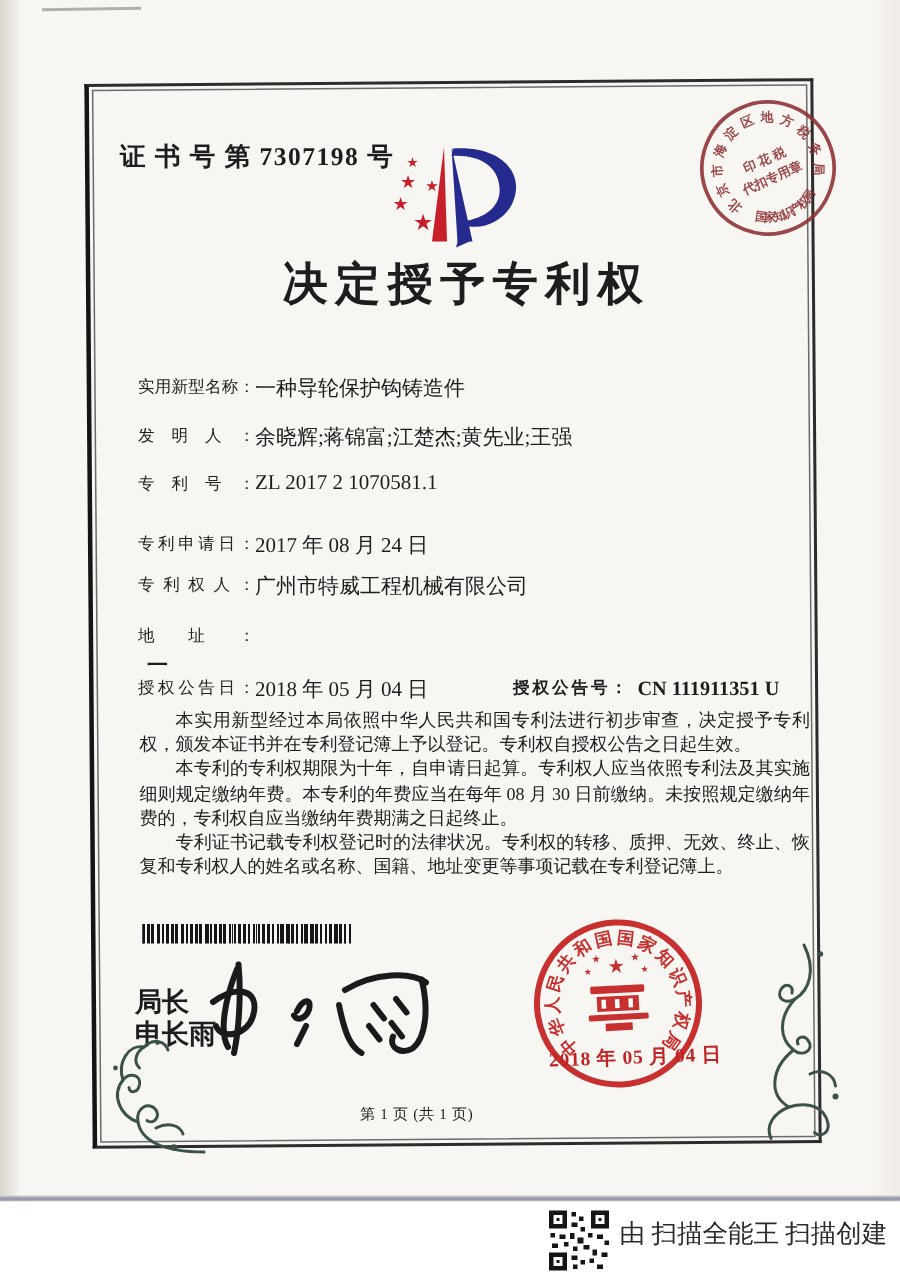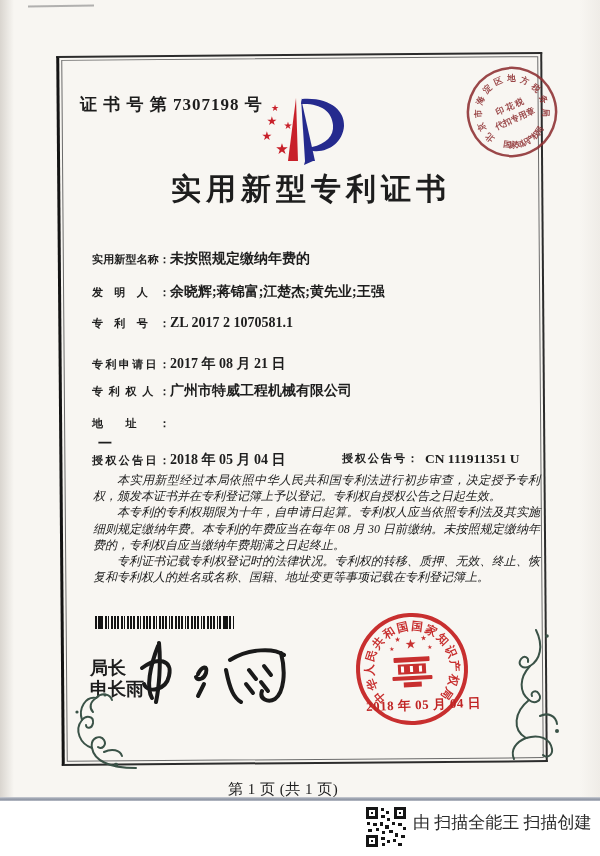--- a/index.html
+++ b/index.html
@@ -10,40 +10,40 @@
   
   .artifact{left:28px;top:5px;width:66px;height:2px;background:#8a8a8a;opacity:.65;transform:rotate(-1deg);}
   
   .frame{left:59px;top:54px;width:486px;height:710px;border:2.5px solid #2c2c2c;border-left:3px solid #141414;
     transform:rotate(-0.45deg);box-sizing:border-box;}
   .frame::before{content:"";position:absolute;inset:2px;border:1px solid #6b6b6b;}
   .certno{left:80px;top:93px;font-size:17px;font-weight:bold;letter-spacing:1px;white-space:nowrap;}
   .logo{left:248px;top:84px;}
   .taxseal{left:457px;top:57px;opacity:.88;}
   .title{left:68px;top:169px;width:486px;text-align:center;font-size:30px;font-weight:bold;letter-spacing:5px;white-space:nowrap;}
-  .row{left:92px;display:flex;align-items:center;font-weight:bold;white-space:nowrap;}
+  .row{left:92px;display:flex;align-items:flex-start;font-weight:normal;white-space:nowrap;}
   .row .lbl{width:78px;flex:none;font-size:11px;text-align:justify;text-align-last:justify;text-justify:inter-character;}
   .row .val{font-size:14px;}
   .r1{top:250px}.r2{top:283px}.r3{top:315px}.r4{top:355px}.r5{top:382px}.r6{top:416px}.r7{top:451px}
   .addr2{left:98px;top:435px;font-size:14px;font-weight:bold;}
   .grant{left:342px;top:451px;display:flex;align-items:flex-start;white-space:nowrap;font-weight:bold;}
   .grant .lbl{font-size:11px;letter-spacing:2px;margin-right:5px;}
   .grant .val{font-size:13.5px;}
   .paras{left:93px;top:472px;width:447px;font-size:12px;line-height:16.2px;text-align:justify;color:#202020;}
-  .paras p{margin:0;text-indent:2em;font-style:italic;}
+  .paras p{margin:0;text-indent:2em;}
   .barcode{left:95px;top:616px;width:140px;height:13px;
     background-image:repeating-linear-gradient(90deg,#141414 0 1.6px,transparent 1.6px 3.2px),
                      repeating-linear-gradient(90deg,#141414 0 .9px,transparent .9px 5.4px);}
   .director{left:90px;top:658px;font-size:18px;font-weight:bold;line-height:21px;}
   .director span{display:block;}
   .sig{left:128px;top:638px;}
   .seal{left:354px;top:611px;}
   .sealdate{left:366px;top:696px;font-size:13px;font-weight:bold;color:#c02525;letter-spacing:.5px;
     transform:rotate(-2deg);white-space:nowrap;}
-  .pageinfo{left:228px;top:736px;font-size:15px;letter-spacing:.5px;margin-top:44px;}
+  .pageinfo{left:240px;top:736px;font-size:10px;letter-spacing:.5px;}
   .ornL{left:56px;top:688px;}
   .ornR{left:502px;top:626px;}
   .pageedge{left:0;top:797px;width:600px;height:4px;
     background:linear-gradient(#cdd0d6 0%,#8c93a2 55%,#b9bdc7 100%);}
   .strip{left:0;top:801px;width:600px;height:55px;background:#ffffff;}
   .qr{left:365px;top:806px;}
   .scantext{left:413px;top:811px;font-size:17px;color:#2b2b2b;white-space:nowrap;}
   svg text{font-family:"Liberation Serif","DejaVu Serif",serif;}
 </style>
 </head>
@@ -94,37 +94,37 @@
           <text transform="rotate(201.33333333333334) translate(0 -33) rotate(180)" text-anchor="middle" dominant-baseline="central" font-size="8" font-weight="bold">家</text>
           <text transform="rotate(190.66666666666666) translate(0 -33) rotate(180)" text-anchor="middle" dominant-baseline="central" font-size="8" font-weight="bold">知</text>
           <text transform="rotate(180) translate(0 -33) rotate(180)" text-anchor="middle" dominant-baseline="central" font-size="8" font-weight="bold">识</text>
           <text transform="rotate(169.33333333333334) translate(0 -33) rotate(180)" text-anchor="middle" dominant-baseline="central" font-size="8" font-weight="bold">产</text>
           <text transform="rotate(158.66666666666666) translate(0 -33) rotate(180)" text-anchor="middle" dominant-baseline="central" font-size="8" font-weight="bold">权</text>
           <text transform="rotate(148) translate(0 -33) rotate(180)" text-anchor="middle" dominant-baseline="central" font-size="8" font-weight="bold">局</text>
         </g>
     </g>
   </svg>
 
-  <div class="abs title">实用新型专利证书</div>
+  <div class="abs title">决定授予专利权</div>
 
   <div class="abs row r1">
     <span class="lbl">实用新型名称：</span>
-    <span class="val">未按照规定缴纳年费的</span>
+    <span class="val">一种导轮保护钩铸造件</span>
   </div>
   <div class="abs row r2">
     <span class="lbl">发明人：</span>
     <span class="val">余晓辉;蒋锦富;江楚杰;黄先业;王强</span>
   </div>
   <div class="abs row r3">
     <span class="lbl">专利号：</span>
     <span class="val">ZL 2017 2 1070581.1</span>
   </div>
   <div class="abs row r4">
     <span class="lbl">专利申请日：</span>
-    <span class="val">2017 年 08 月 21 日</span>
+    <span class="val">2017 年 08 月 24 日</span>
   </div>
   <div class="abs row r5">
     <span class="lbl">专利权人：</span>
     <span class="val">广州市特威工程机械有限公司</span>
   </div>
   <div class="abs row r6">
     <span class="lbl">地址：</span>
   </div>
   <div class="abs addr2">一</div>
   <div class="abs row r7">

